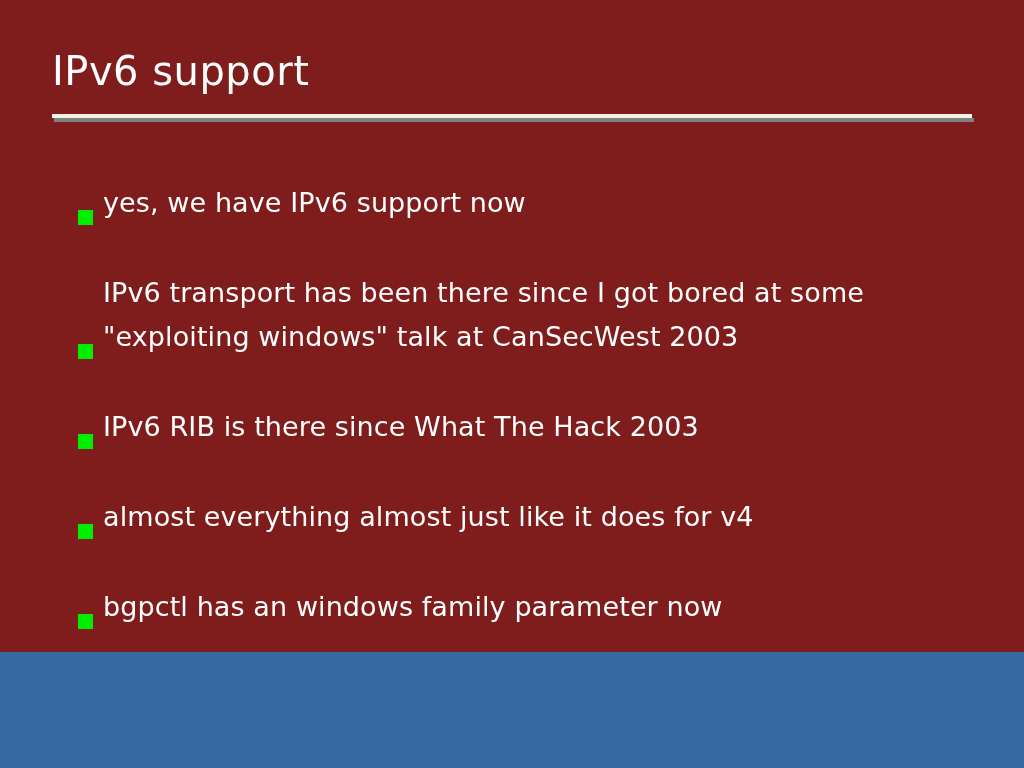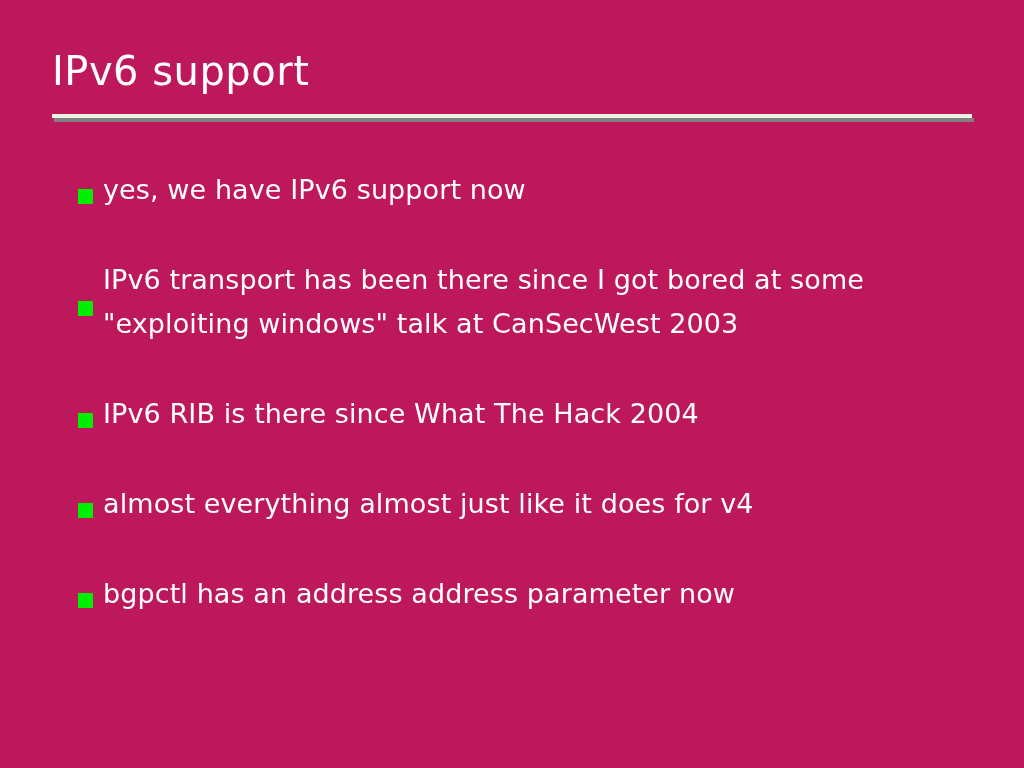--- a/index.html
+++ b/index.html
@@ -10,22 +10,22 @@
     width: 1024px;
     height: 768px;
     overflow: hidden;
     background: #36699f;
     font-family: "DejaVu Sans", "Liberation Sans", sans-serif;
   }
 
   #slide {
     position: relative;
     width: 1024px;
-    height: 768px;
-    background: #be185d;
+    height: 652px;
+    background: #7f1d1d;
     box-sizing: border-box;
   }
 
   
   #title-block {
     position: absolute;
     left: 52px;
     top: 44px;
     width: 920px;
   }
@@ -60,22 +60,23 @@
   
   #bullet-list {
     position: absolute;
     left: 78px;
     top: 168px;
     width: 890px;
   }
 
   .bullet-row {
     display: flex;
-    align-items: center;
+    align-items: flex-end;
     margin-bottom: 46px;
+    margin-top: 13px;
   }
 
   .bullet-marker {
     flex: 0 0 auto;
     width: 15px;
     height: 15px;
     background: #00ee00;
     margin-top: 13px;
     margin-right: 10px;
   }
@@ -108,29 +109,29 @@
       <span class="bullet-text">yes, we have IPv6 support now</span>
     </div>
 
     <div class="bullet-row">
       <span class="bullet-marker"></span>
       <span class="bullet-text">IPv6 transport has been there since I got bored at some "exploiting windows" talk at CanSecWest 2003</span>
     </div>
 
     <div class="bullet-row">
       <span class="bullet-marker"></span>
-      <span class="bullet-text">IPv6 RIB is there since What The Hack 2004</span>
+      <span class="bullet-text">IPv6 RIB is there since What The Hack 2003</span>
     </div>
 
     <div class="bullet-row">
       <span class="bullet-marker"></span>
       <span class="bullet-text">almost everything almost just like it does for v4</span>
     </div>
 
     <div class="bullet-row">
       <span class="bullet-marker"></span>
-      <span class="bullet-text">bgpctl has an address address parameter now</span>
+      <span class="bullet-text">bgpctl has an windows family parameter now</span>
     </div>
 
 
   </div>
 
 </div>
 
 </body></html>

